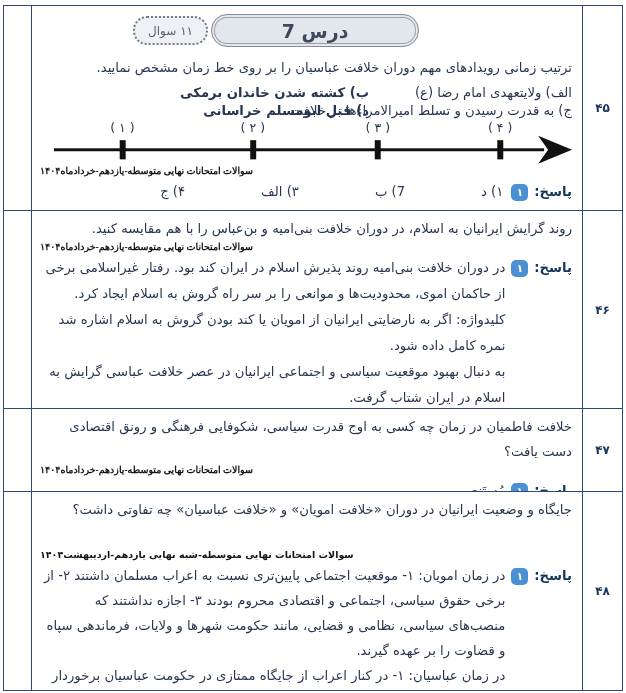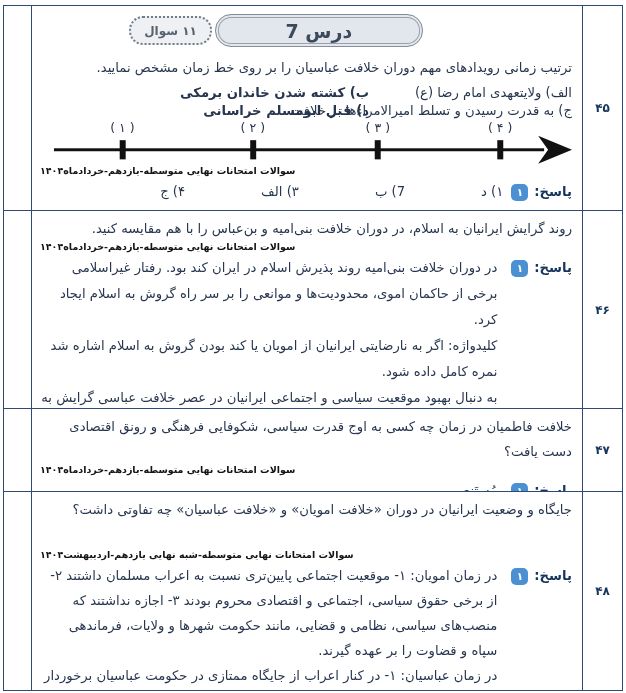--- a/index.html
+++ b/index.html
@@ -31,47 +31,47 @@
   .lesson-pill {
     width:206px; height:31px; border-radius:16px; background:#e3e7ed;
     border:1.5px solid #848e99;
     box-shadow:inset 0 0 0 2px #e3e7ed, inset 0 0 0 3px #99a2ac;
     display:flex; align-items:center; justify-content:center;
     font-weight:bold; color:#3c4a5c; font-size:19px;
   }
   .count-badge {
     height:25px; padding:0 13px; border-radius:14px; background:#eef0f4;
     border:2px dotted #707c88; display:flex; align-items:center;
-    color:#57636f; font-size:12px; font-weight:bold;
+    color:#57636f; font-size:12px; font-weight:normal;
   }
 
   
   .optline { position:relative; height:25px; line-height:25px; }
   .opt-r { position:absolute; right:0; white-space:nowrap; }
   .opt-l { position:absolute; right:203px; white-space:nowrap;font-weight:bold; }
 
   
   .tl-labels { position:relative; height:17px; margin-top:3px; font-size:12.5px; }
   .tl-labels span { position:absolute; transform:translateX(-50%); white-space:nowrap; }
   .tl-l1 { left:15.5%; } .tl-l2 { left:40%; } .tl-l3 { left:63.5%; } .tl-l4 { left:86.5%; }
   .tl-svg { display:block; width:100%; height:40px; margin-top:3px; }
 
   
   .src { font-size:9.5px; font-weight:bold; color:#141414; text-align:left; line-height:12px; }
-  .src.push { margin-top:auto; }
+  .src.push { margin-top:auto;font-family:Liberation Serif, serif; }
 
   
   .ans { display:flex; align-items:flex-start; line-height:26px; margin-top:2px; }
   .ans-label { font-weight:bold; color:#17365d; white-space:nowrap; display:flex; align-items:center; gap:6px; }
   .score-badge {
     display:inline-block; width:17px; height:17px; border-radius:5px;
     background:#4a90d2; color:#ffffff; font-size:10.5px; line-height:17px;
     text-align:center; font-weight:bold;
   }
-  .ans-body { flex:1; min-width:0; margin-right:14px; text-align:right; }
+  .ans-body { flex:1; min-width:0; margin-right:6px; text-align:right; }
   .ans-body p { margin:0; line-height:26px; }
   .ans-items { display:flex; gap:76px; margin-right:8px; }
   .row4 .ans-body p { line-height:25px; }
 </style>
 </head>
 <body>
 
 <div class="sheet">
   <div class="grid">
 

